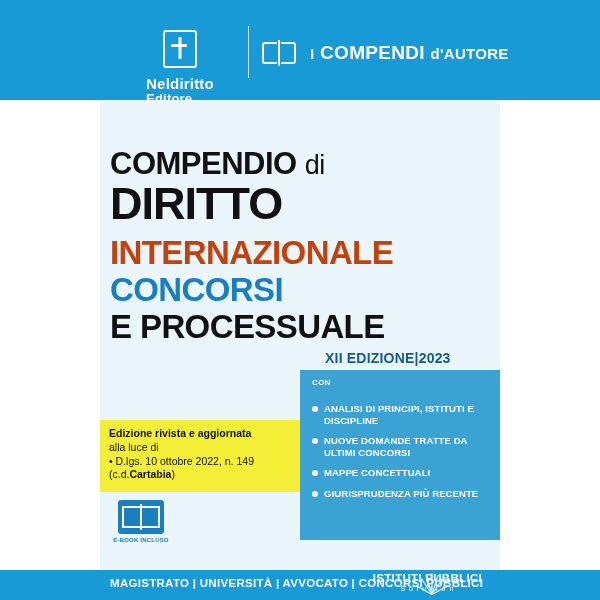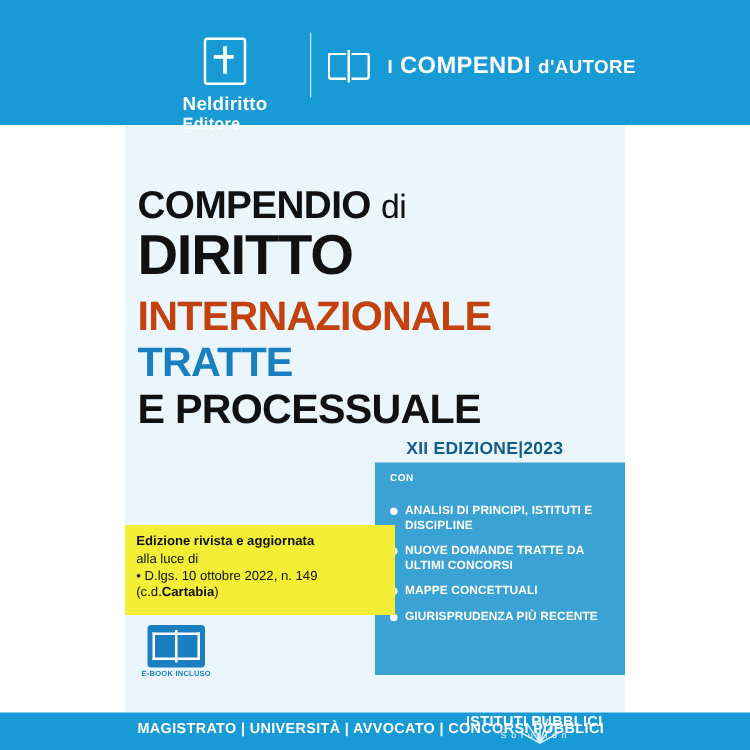--- a/index.html
+++ b/index.html
@@ -123,21 +123,21 @@
     display:flex;align-items:flex-start;gap:6px;margin-bottom:9px;
   }
   .dot{
     width:6px;height:6px;border-radius:50%;background:#ffffff;flex:none;margin-top:3px;
   }
   .feat-text{
     font-size:9.5px;font-weight:bold;line-height:1.22;letter-spacing:.1px;
   }
   
   .yellow{
-    position:absolute;left:100px;top:420px;width:216px;height:72px;
+    position:absolute;left:100px;top:420px;width:200px;height:72px;
     background:#f4ef36;box-sizing:border-box;padding:7px 9px;
   }
   .yellow .l1{font-size:10.5px;font-weight:bold;color:#111;}
   .yellow .l2{font-size:10.5px;color:#111;margin-top:2px;}
   .yellow .l3{font-size:10.5px;color:#111;margin-top:2px;line-height:1.25;}
   .yellow b{font-weight:bold;}
   
   .ebook{
     position:absolute;left:112px;top:500px;width:58px;height:52px;
     display:flex;flex-direction:column;align-items:center;
@@ -207,21 +207,21 @@
   </div>
 
 
   <div class="title">
     <div class="t-line1">
       <span>COMPENDIO</span>
       <span class="di">di</span>
     </div>
     <div class="t-line2">DIRITTO</div>
     <div class="t-line3">INTERNAZIONALE</div>
-    <div class="t-line4">TRATTE</div>
+    <div class="t-line4">CONCORSI</div>
     <div class="t-line5">E PROCESSUALE</div>
   </div>
 
   <div class="edition">
     <span>XII EDIZIONE</span><span class="sep">|</span><span>2023</span>
   </div>
 
   <div class="features">
     <div class="con">CON</div>
     <div class="feat-item">

